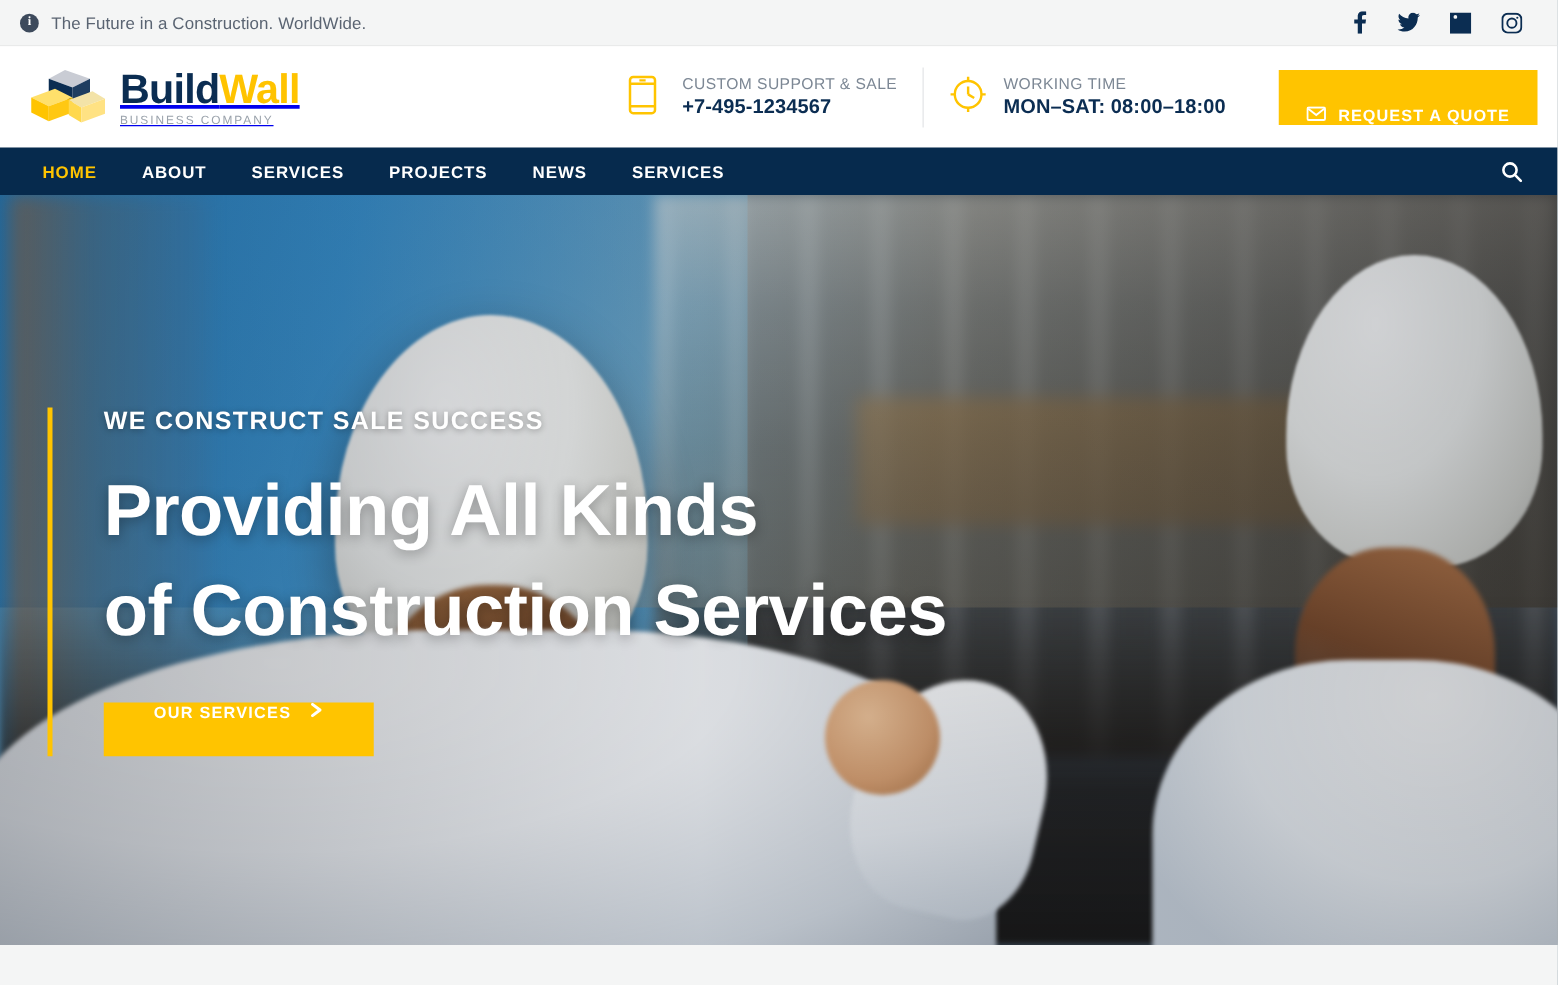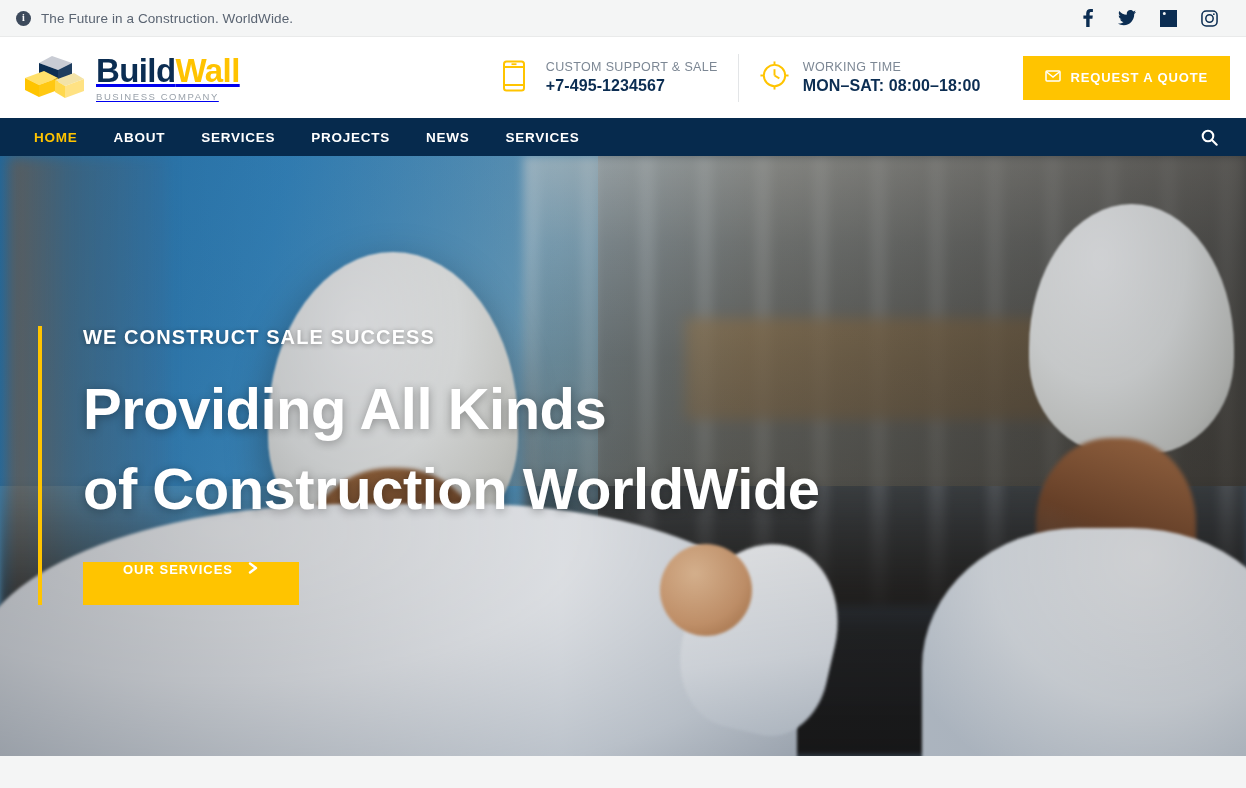--- a/index.html
+++ b/index.html
@@ -53,21 +53,21 @@
   .hdr-divider { width:1px; height:48px; background:#e3e5e7; }
   .hdr-ico { width:30px; height:32px; flex:none; }
   .hdr-lines { display:flex; flex-direction:column; gap:3px; }
   .hdr-label { font-size:12.5px; color:#7c8794; letter-spacing:.35px; }
   .hdr-value { font-size:16px; font-weight:bold; color:#0b2d52; letter-spacing:.1px; }
 
   .quote-btn {
     margin-left:22px;
     background:#ffc400; color:#fff;
     height:44px; padding:0 22px;
-    display:flex; align-items:center; gap:10px;
+    display:flex; align-items:flex-end; gap:10px;
     font-size:13px; font-weight:bold; letter-spacing:.85px;
     border:none; cursor:pointer; white-space:nowrap;
   }
 
   
   .nav {
     height:38px; background:#062a4d;
     display:flex; align-items:center;
     padding:0 18px 0 34px;
   }
@@ -347,21 +347,21 @@
       <div class="hand"></div>
       <div class="hero-tint"></div>
     </div>
 
     <div class="hero-content">
       <div class="accent-bar"></div>
       <div class="hero-text">
         <div class="hero-eyebrow">WE CONSTRUCT SALE SUCCESS</div>
         <div class="hero-title">
           <div>Providing All Kinds</div>
-          <div>of Construction WorldWide</div>
+          <div>of Construction Services</div>
         </div>
         <button class="hero-btn">
           <span>OUR SERVICES</span>
           <span>
             <svg width="11" height="12" viewBox="0 0 11 12" fill="none" stroke="#fff" stroke-width="2.4" stroke-linecap="round" stroke-linejoin="round">
                 <polyline points="2,1.5 8,6 2,10.5"></polyline>
               </svg>
           </span>
         </button>
       </div>

